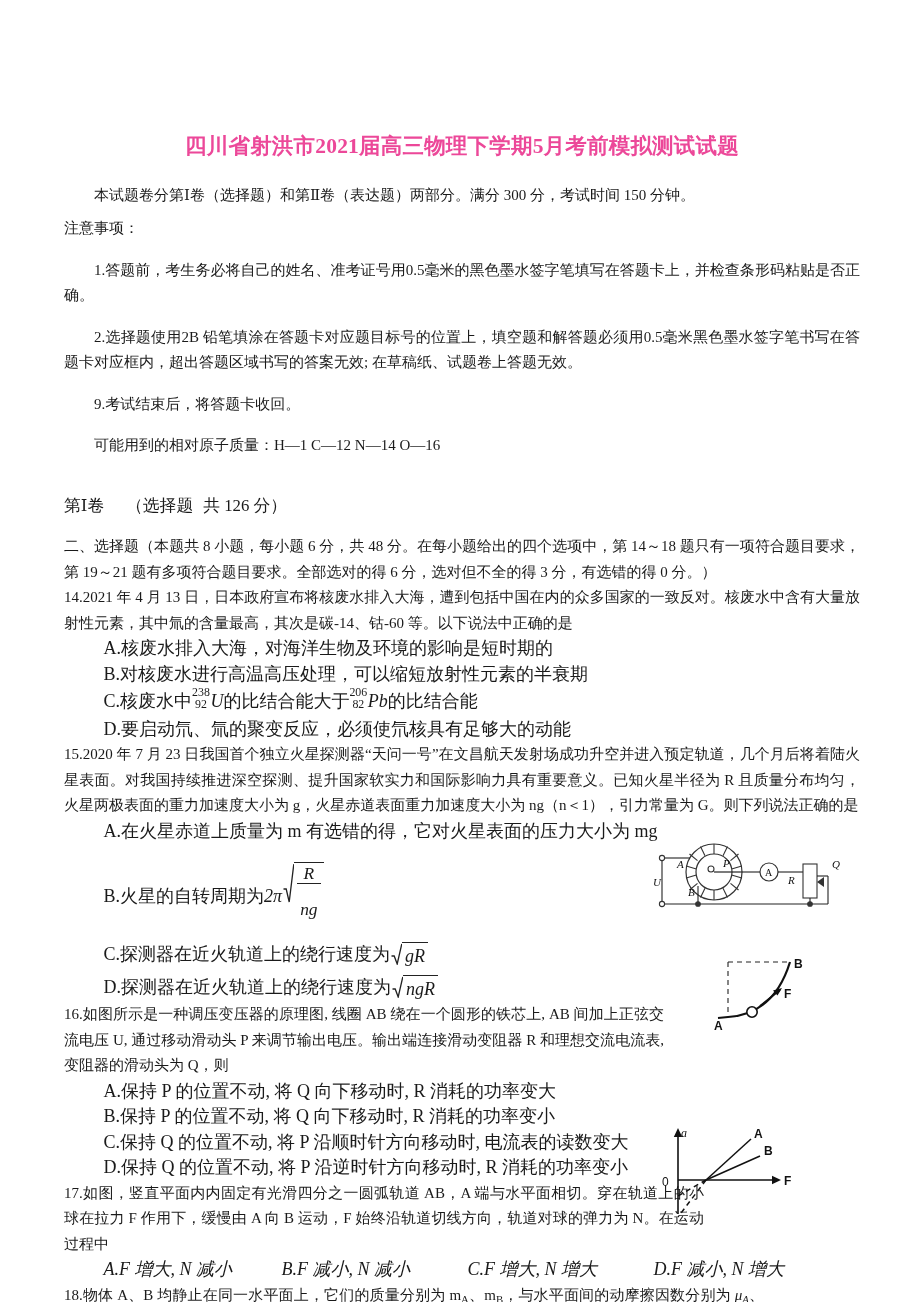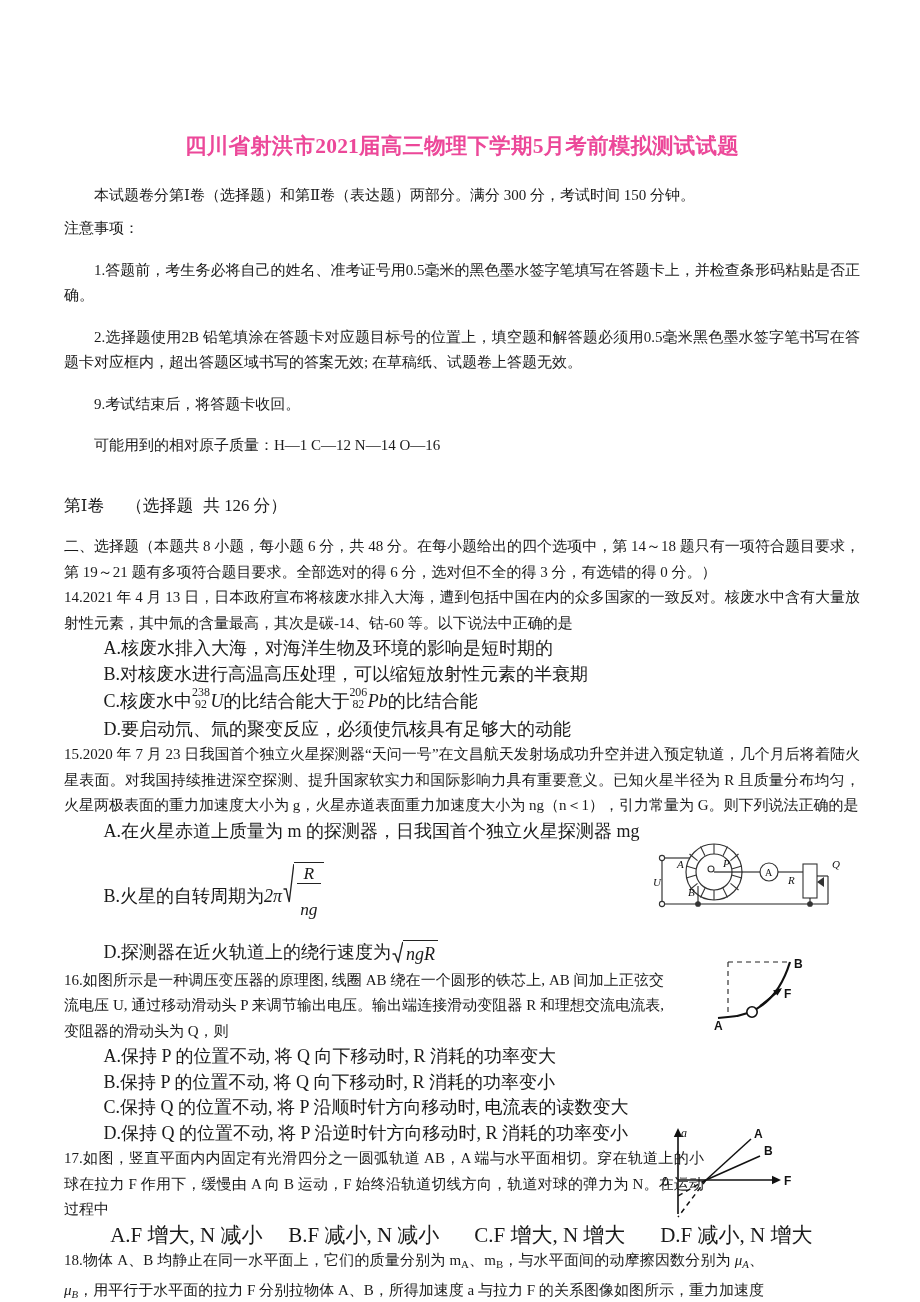--- a/index.html
+++ b/index.html
@@ -48,23 +48,24 @@
     font-size: 16.8px;
   }
   .juan-head .sp { display: inline-block; width: 1.3em; }
   .opt {
     padding-left: 2.2em;
     font-size: 18px;
     line-height: 25.5px;
   }
   .opt-row {
     padding-left: 2.2em;
-    font-size: 21px;
+    font-size: 18px;
     line-height: 25.5px;
     white-space: nowrap;
+    font-style: italic;
   }
   .opt-row span.cell { display: inline-block; }
   .mi { font-family: "Liberation Serif", serif; font-style: italic; }
 
   
   .iso {
     display: inline-block;
     vertical-align: -0.05em;
     text-align: center;
     font-size: 0.66em;
@@ -137,25 +138,30 @@
 
   <p><span>14.</span><span>2021 年 4 月 13 日，日本政府宣布将核废水排入大海，遭到包括中国在内的众多国家的一致反对。核废水中含有大量放射性元素，其中氚的含量最高，其次是碳-14、钴-60 等。以下说法中正确的是</span></p>
   <div class="opt"><span>A.</span><span>核废水排入大海，对海洋生物及环境的影响是短时期的</span></div>
   <div class="opt"><span>B.</span><span>对核废水进行高温高压处理，可以缩短放射性元素的半衰期</span></div>
   <div class="opt" style="line-height:29px">
     <span>C.</span><span>核废水中</span><span class="iso"><span class="sup">238</span><span class="sub">92</span></span><span class="mi">U</span><span>的比结合能大于</span><span class="iso"><span class="sup">206</span><span class="sub">82</span></span><span class="mi">Pb</span><span>的比结合能</span>
   </div>
   <div class="opt"><span>D.</span><span>要启动氘、氚的聚变反应，必须使氘核具有足够大的动能</span></div>
 
   <p><span>15.</span><span>2020 年 7 月 23 日我国首个独立火星探测器“天问一号”在文昌航天发射场成功升空并进入预定轨道，几个月后将着陆火星表面。对我国持续推进深空探测、提升国家软实力和国际影响力具有重要意义。已知火星半径为 R 且质量分布均匀，火星两极表面的重力加速度大小为 g，火星赤道表面重力加速度大小为 ng（n＜1），引力常量为 G。则下列说法正确的是</span></p>
-  <div class="opt"><span>A.</span><span>在火星赤道上质量为 m 的探测器，日我国首个独立火星探测器 mg</span></div>
+  <div class="opt"><span>A.</span><span>在火星赤道上质量为 m 有选错的得，它对火星表面的压力大小为 mg</span></div>
   <div class="opt math-line" style="margin-top:18px">
     <span>B.</span><span>火星的自转周期为</span><span class="mi">2π</span><span class="sqrt"><span class="rsign"><svg width="11" height="40" viewBox="0 0 11 40">
               <path d="M0.5,26 L3.2,26 L6.2,39 L10.8,1.2" fill="none" stroke="#222" stroke-width="1.3"></path>
             </svg></span><span class="radicand"><span class="frac"><span class="num">R</span><span class="den">ng</span></span></span></span>
+  </div>
+  <div class="opt" style="margin-top:7px">
+    <span>C.</span><span>探测器在近火轨道上的绕行速度为</span><span class="sqrt"><span class="rsign"><svg width="11" height="22" viewBox="0 0 11 22">
+              <path d="M0.5,13 L3.2,13 L6.2,21 L10.8,1" fill="none" stroke="#222" stroke-width="1.3"></path>
+            </svg></span><span class="radicand mi">gR</span></span>
   </div>
   <div class="opt" style="margin-top:5px">
     <span>D.</span><span>探测器在近火轨道上的绕行速度为</span><span class="sqrt"><span class="rsign"><svg width="11" height="22" viewBox="0 0 11 22">
               <path d="M0.5,13 L3.2,13 L6.2,21 L10.8,1" fill="none" stroke="#222" stroke-width="1.3"></path>
             </svg></span><span class="radicand mi">ngR</span></span>
   </div>
 
   <p style="width:600px"><span>16.</span><span>如图所示是一种调压变压器的原理图, 线圈 AB 绕在一个圆形的铁芯上, AB 间加上正弦交流电压 U, 通过移动滑动头 P 来调节输出电压。输出端连接滑动变阻器 R 和理想交流电流表, 变阻器的滑动头为 Q，则</span></p>
   <div class="opt"><span>A.</span><span>保持 P 的位置不动, 将 Q 向下移动时, R 消耗的功率变大</span></div>
   <div class="opt"><span>B.</span><span>保持 P 的位置不动, 将 Q 向下移动时, R 消耗的功率变小</span></div>

